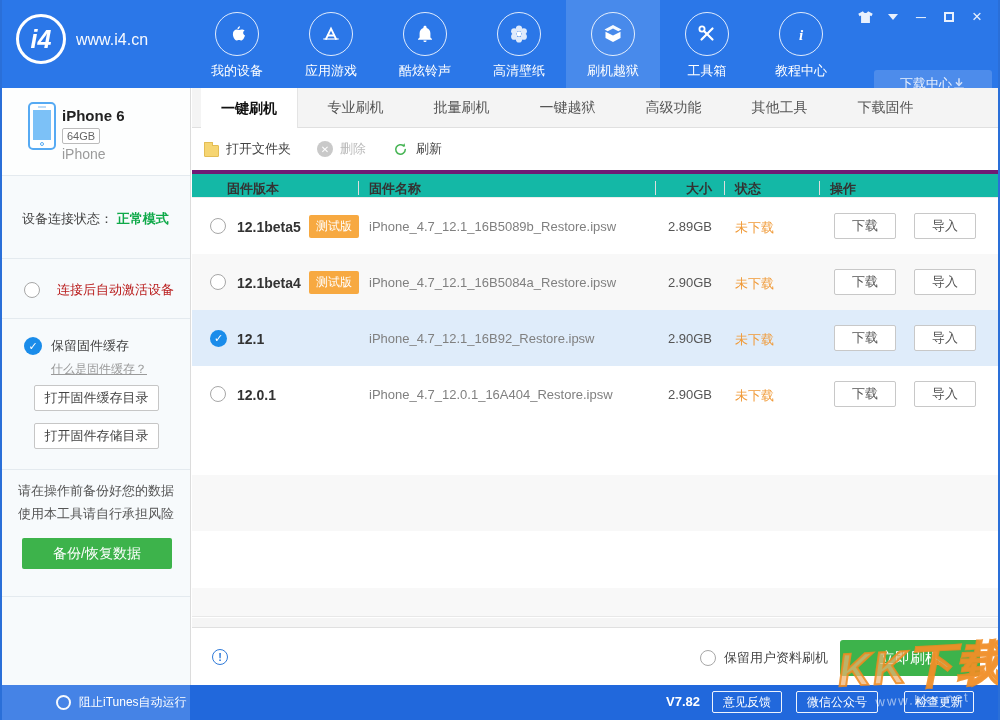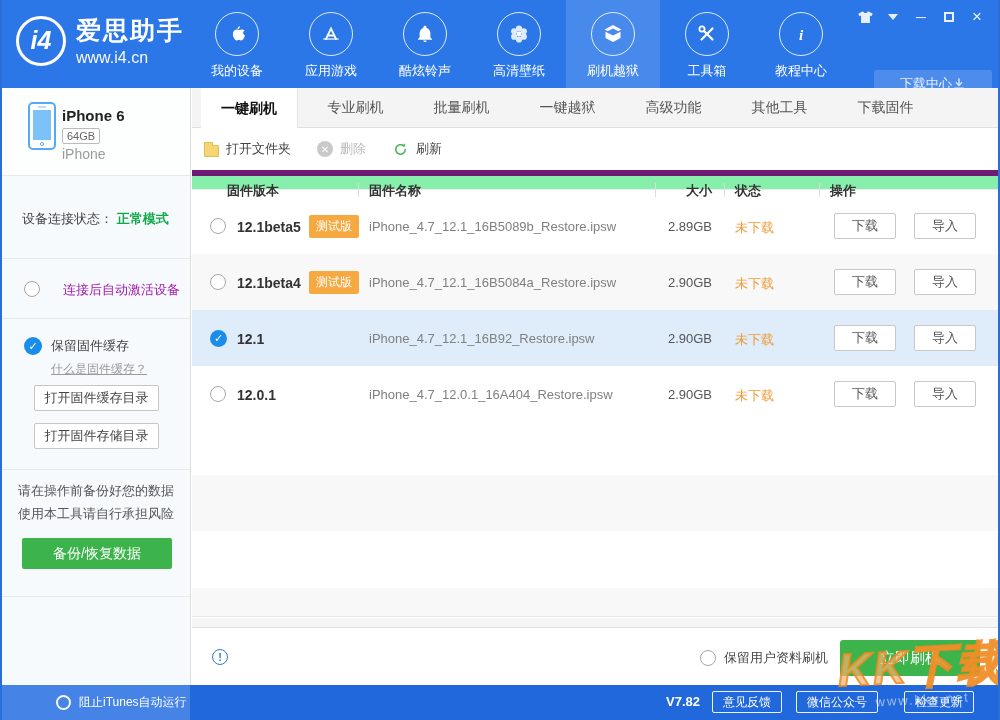--- a/index.html
+++ b/index.html
@@ -52,22 +52,22 @@
   .conn { top:88px; height:83px; }
   .conn-line { position:absolute; left:20px; top:34px; font-size:13px; color:#444; }
   .conn-status { color:#0fa949; font-weight:bold; }
   .sec-activate { top:171px; height:60px; }
   .sec-cache { top:231px; height:151px; }
   .sec-warn { top:382px; height:127px; }
   .sec-empty { top:509px; height:88px; border-bottom:none; }
   .radio { width:16px; height:16px; border:1px solid #a7a7a7; border-radius:50%; background:#fff; display:inline-block; }
   .check-on { width:18px; height:18px; border-radius:50%; background:#1a8cea; color:#fff;
               display:inline-flex; align-items:center; justify-content:center; font-size:11px; font-weight:bold; }
-  .row-activate { position:absolute; left:22px; top:22px; display:flex; align-items:flex-start; gap:23px;
-                  font-size:13px; color:#a21caf; }
+  .row-activate { position:absolute; left:22px; top:22px; display:flex; align-items:center; gap:17px;
+                  font-size:13px; color:#b91c1c; }
   .row-keepcache { position:absolute; left:22px; top:18px; display:flex; align-items:center; gap:9px;
                    font-size:13px; color:#444; }
   .cache-link { position:absolute; left:49px; top:42px; font-size:12px; color:#9a9a9a;
                 text-decoration:underline; cursor:pointer; }
   .dir-btn { position:absolute; left:32px; width:125px; height:26px; background:#fff;
              border:1px solid #c6c6c6; border-radius:2px; font-size:13px; color:#444;
              display:flex; align-items:center; justify-content:center; cursor:pointer; }
   .dir-btn.b1 { top:66px; } .dir-btn.b2 { top:104px; }
   .warn-t { position:absolute; width:100%; text-align:center; font-size:13px; color:#555; }
   .warn-t.l1 { top:12px; } .warn-t.l2 { top:35px; }
@@ -87,22 +87,22 @@
   .tool { display:flex; align-items:center; gap:7px; font-size:13px; color:#444; cursor:pointer; }
   .tool.disabled { color:#bbb; cursor:default; }
   .folder-ic { position:relative; width:15px; height:12px; background:#f6d572; border:1px solid #e3bd55;
                border-radius:1px; margin-top:3px; }
   .folder-ic::before { content:""; position:absolute; left:-1px; top:-4px; width:7px; height:3px;
                        background:#f6d572; border:1px solid #e3bd55; border-bottom:none;
                        border-radius:1px 1px 0 0; }
   .del-ic { width:16px; height:16px; border-radius:50%; background:#c9c9c9; color:#fff;
             display:flex; align-items:center; justify-content:center; font-size:10px; }
 
-  .thead { position:absolute; left:0; top:82px; width:100%; height:20px; background:#86efac;
-           border-top:6px solid #701a75; border-bottom:1px solid #ececec; font-size:13px;
+  .thead { position:absolute; left:0; top:82px; width:100%; height:28px; background:#14b8a6;
+           border-top:4px solid #701a75; border-bottom:1px solid #ececec; font-size:13px;
            font-weight:bold; color:#333; }
   .th { position:absolute; top:6px; }
   .th-version { left:35px; } .th-name { left:177px; }
   .th-size { left:440px; width:80px; text-align:right; }
   .th-status { left:543px; } .th-op { left:638px; }
   .vsep { position:absolute; top:7px; width:1px; height:14px; background:#ddd; }
 
   .trow { position:absolute; left:0; width:100%; height:56px; font-size:13px; }
   .trow.alt { background:#f8f8f8; }
   .trow.sel { background:#dfecfa; }
@@ -162,21 +162,20 @@
 </style>
 </head>
 <body>
 
 <div class="window">
 
   <div class="header">
     <div class="logo">
       <div class="logo-circle">i4</div>
       <div class="logo-text">
-        <div class="logo-title">爱思助手</div>
         <div class="logo-url">www.i4.cn</div>
       </div>
     </div>
 
     <div class="nav">
       <div class="nav-item">
         <div class="nav-ring">
           <svg width="24" height="24" viewBox="0 0 24 24">
               <path fill="#fff" d="M16.7 7.6c-1 0-1.8.5-2.4.5-.6 0-1.5-.5-2.5-.5-1.9 0-3.9 1.6-3.9 4.6 0 2.9 2.2 6.2 3.6 6.2.8 0 1.4-.5 2.5-.5s1.6.5 2.5.5c1.5 0 3.4-3.4 3.4-5.1-2-.8-2.4-3.7-.3-4.8-.7-.8-1.9-.9-2.9-.9zM14.9 4.2c-1.2.1-2.6 1.3-2.4 2.9 1.3.1 2.6-1.3 2.4-2.9z"></path>
             </svg>

